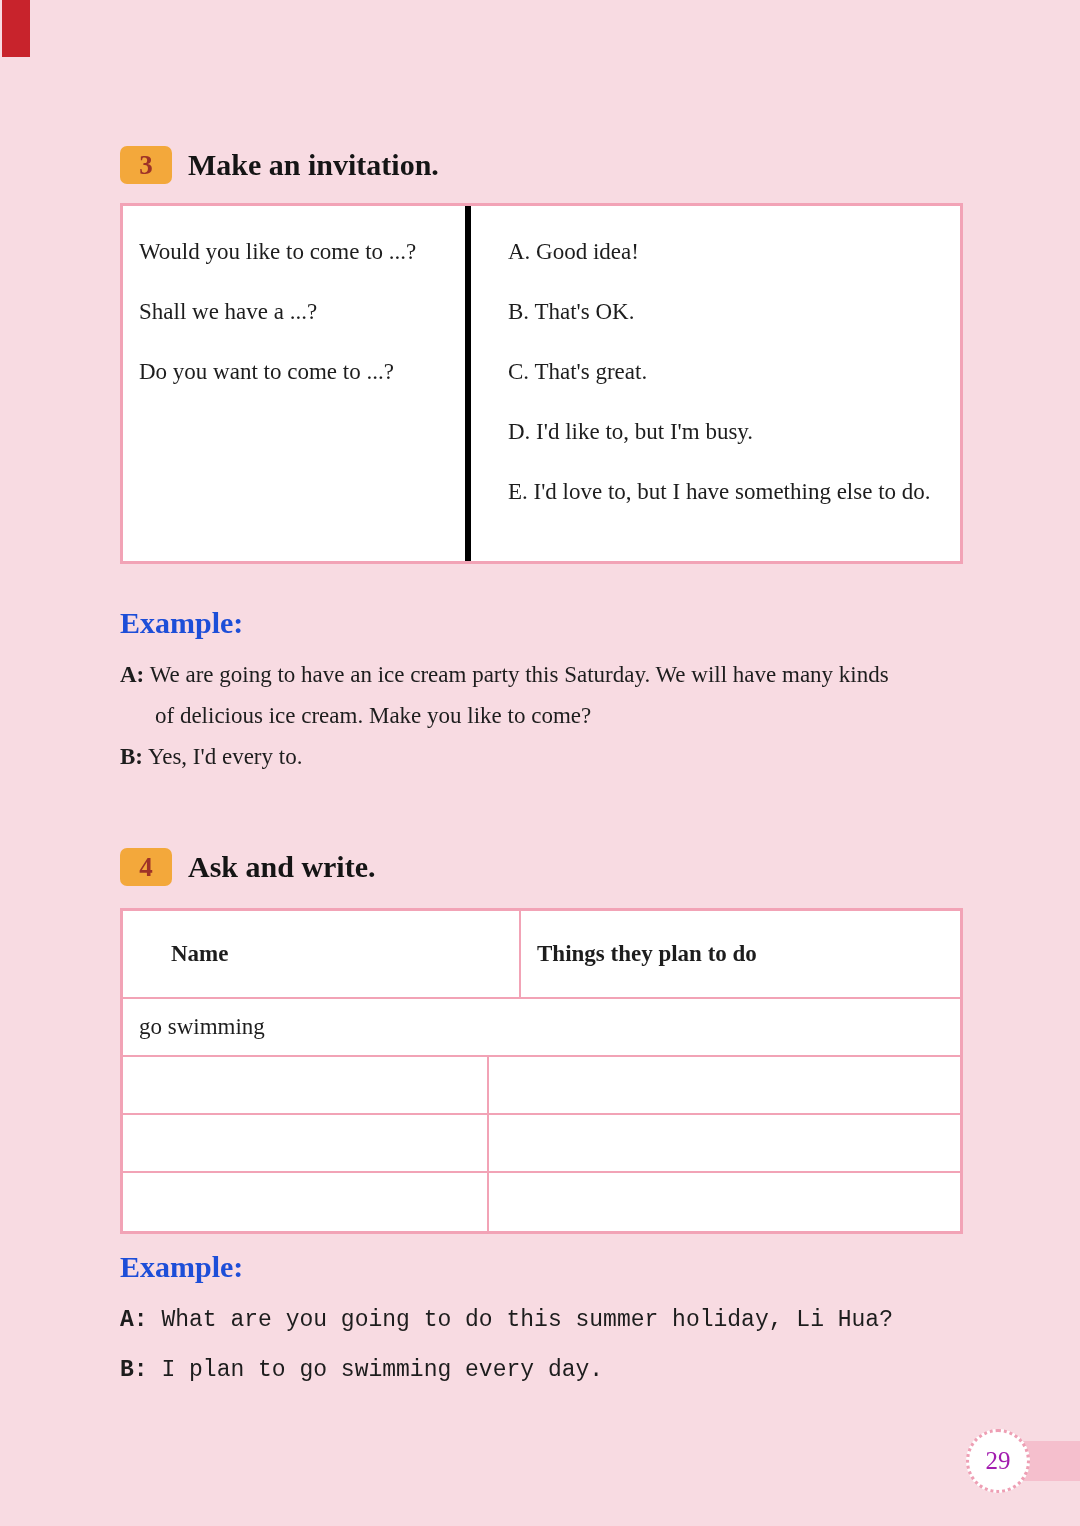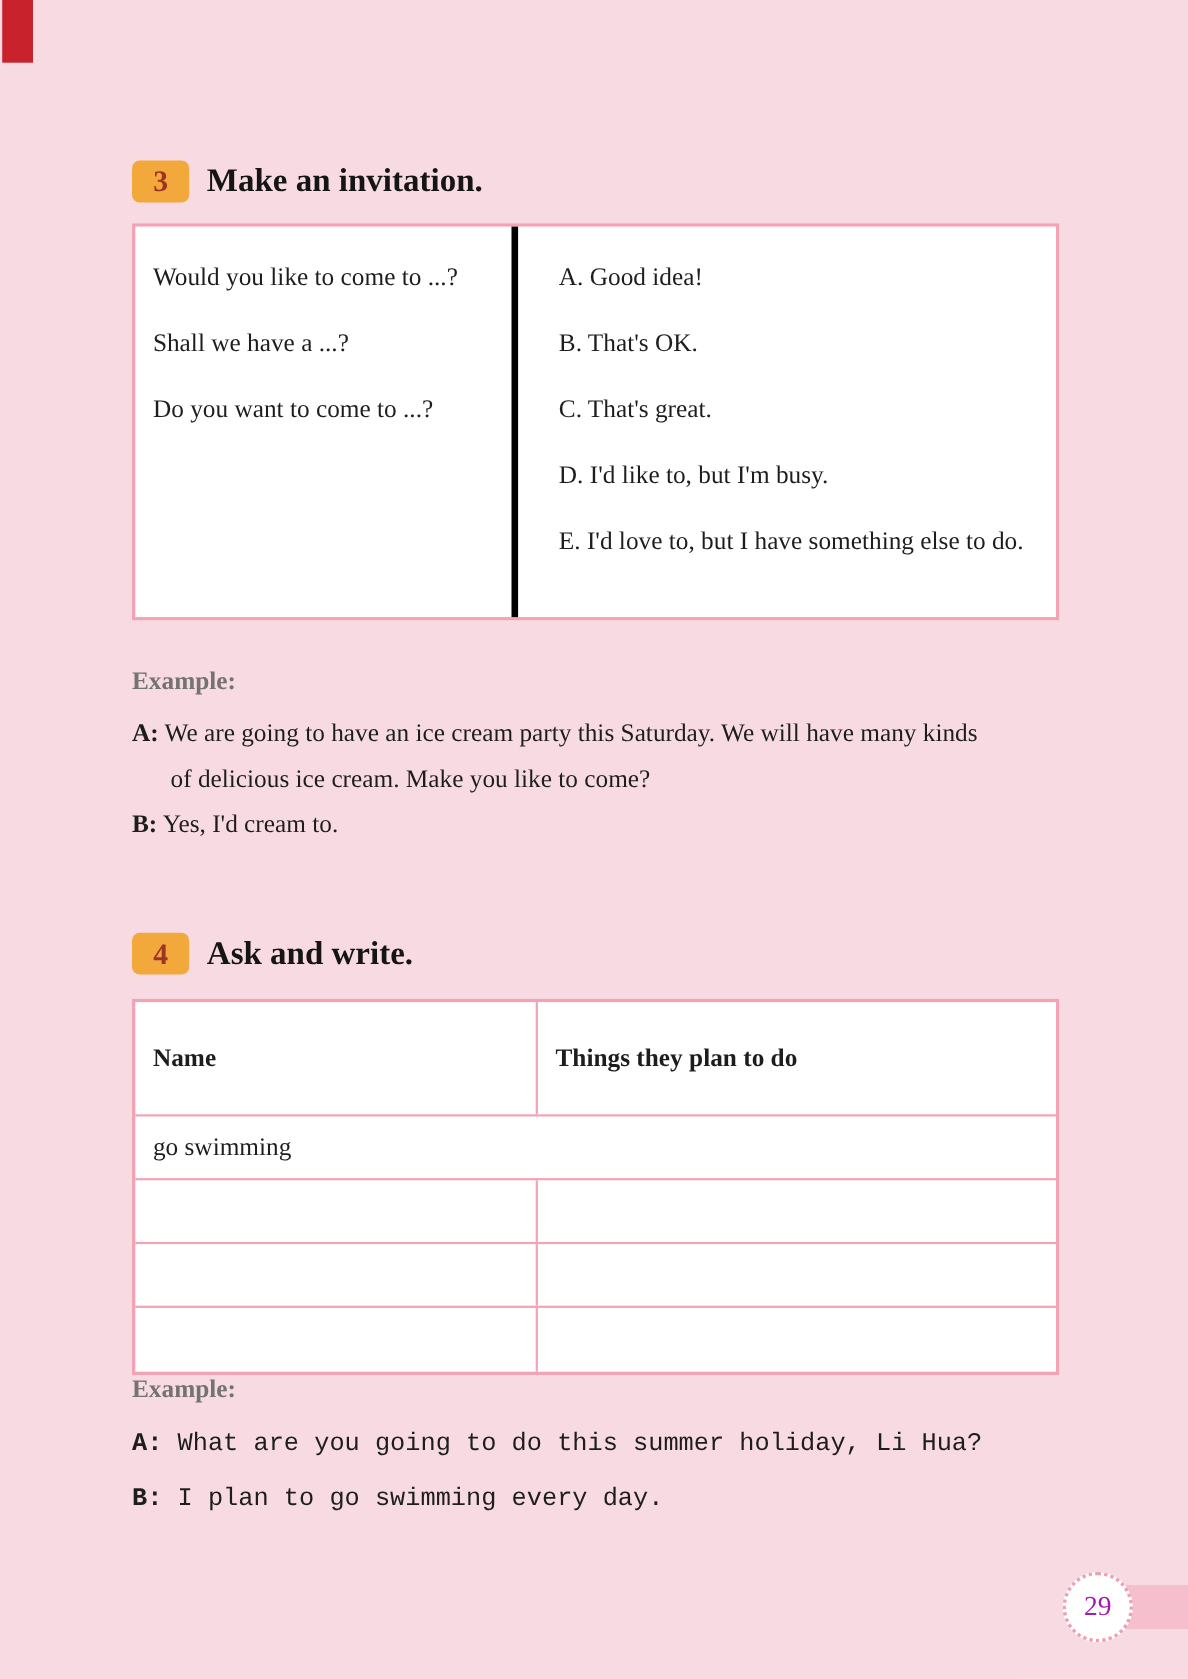--- a/index.html
+++ b/index.html
@@ -75,23 +75,23 @@
   }
   .example-block {
     position: absolute;
     left: 120px;
     width: 845px;
     font-size: 23px;
   }
   .example-block.e1 { top: 606px; }
   .example-block.e2 { top: 1250px; }
   .example-label {
-    color: #737373;
+    color: #1d4ed8;
     font-weight: bold;
-    font-size: 23px;
+    font-size: 30px;
     margin-bottom: 14px;
   }
   .ex-line { line-height: 41px; }
   .ex-line.indent { padding-left: 35px; }
   .e2 .ex-line { line-height: 28px; margin-top: 22px; font-family: Liberation Mono, monospace; }
   .ask-table {
     position: absolute;
     left: 120px;
     top: 908px;
     width: 843px;
@@ -104,21 +104,21 @@
   }
   .t-row:last-child { border-bottom: none; }
   .t-cell {
     padding-left: 16px;
     display: flex;
     align-items: center;
     font-size: 23px;
   }
   .t-cell.c1 { width: 366px; border-right: 2px solid #f2a3b6; }
   .t-cell.c2 { flex: 1; }
-  .t-head { height: 104px; }
+  .t-head { height: 88px; padding-left: 32px; }
   .t-head .t-cell { font-weight: bold; }
   .t-body-row { height: 58px; }
   .page-ribbon {
     position: absolute;
     right: 0;
     top: 1441px;
     width: 100px;
     height: 40px;
     background: #f5bfcd;
     border-radius: 20px 0 0 20px;
@@ -164,21 +164,21 @@
       <div class="match-item">C. That's great.</div>
       <div class="match-item">D. I'd like to, but I'm busy.</div>
       <div class="match-item">E. I'd love to, but I have something else to do.</div>
     </div>
   </div>
 
   <div class="example-block e1">
     <div class="example-label">Example:</div>
     <div class="ex-line"><b>A:</b> <span>We are going to have an ice cream party this Saturday. We will have many kinds</span></div>
     <div class="ex-line indent"><span>of delicious ice cream. Make you like to come?</span></div>
-    <div class="ex-line"><b>B:</b> <span>Yes, I'd cream to.</span></div>
+    <div class="ex-line"><b>B:</b> <span>Yes, I'd every to.</span></div>
   </div>
 
   <div class="section-header s4">
     <div class="badge">4</div>
     <div class="section-title">Ask and write.</div>
   </div>
 
   <div class="ask-table">
     <div class="t-row t-head">
       <div class="t-cell c1">Name</div>

